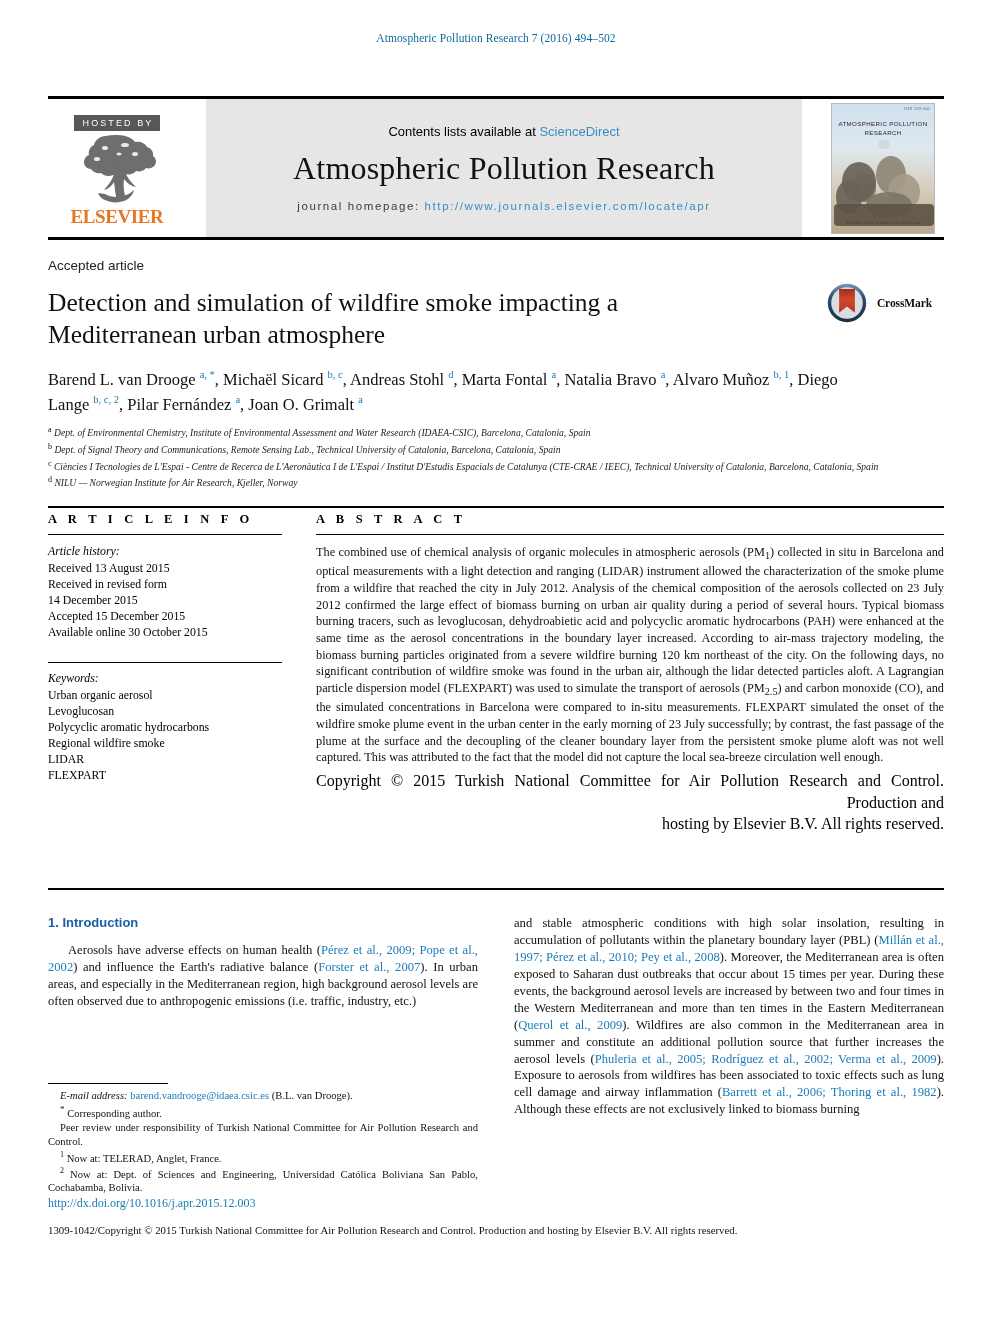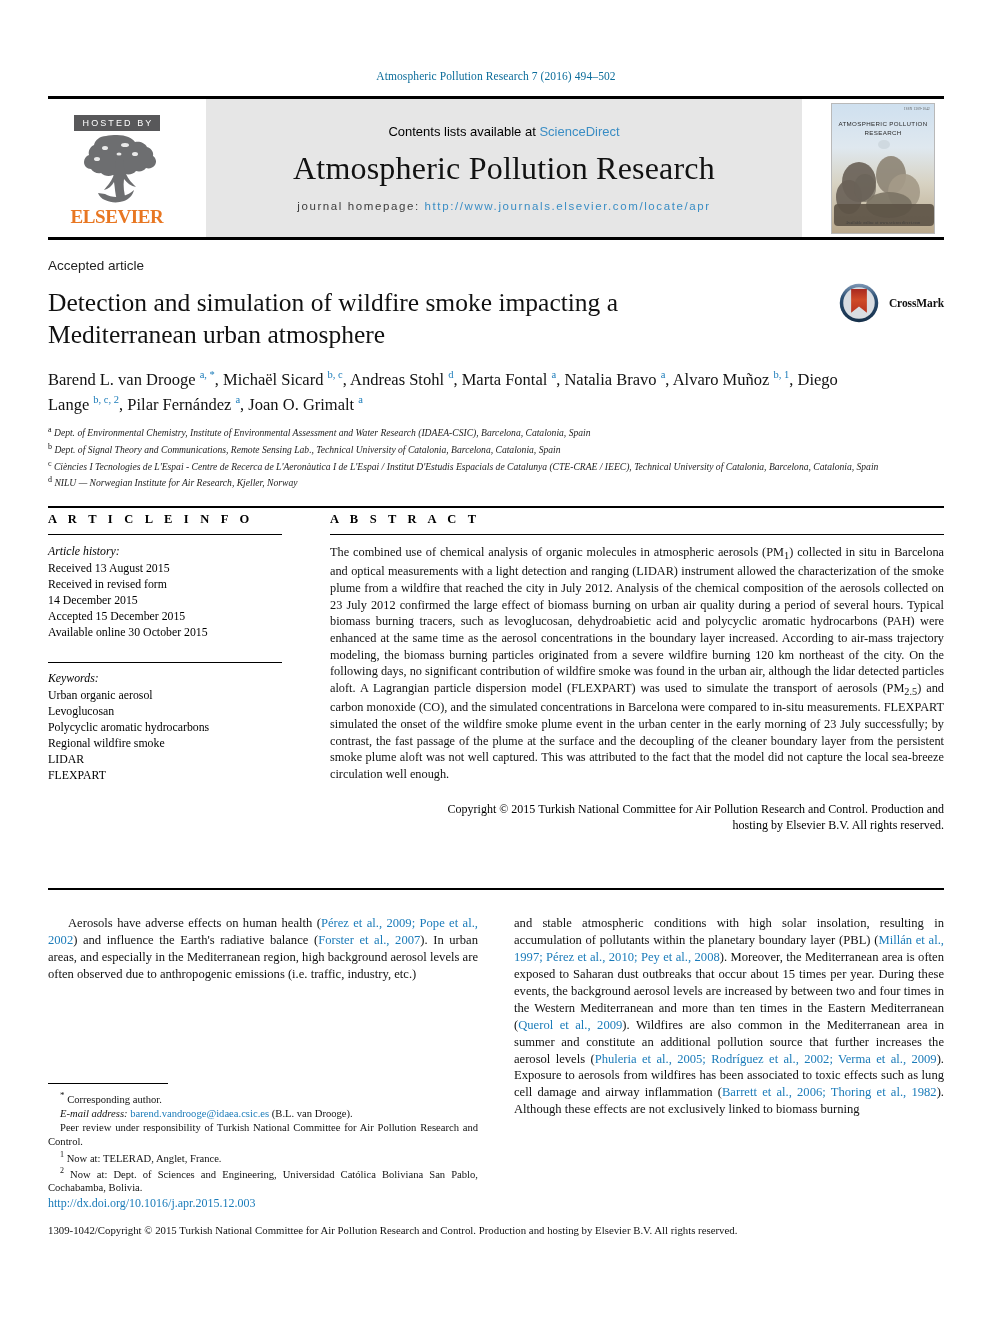--- a/index.html
+++ b/index.html
@@ -14,21 +14,21 @@
     overflow: hidden;
   }
   .page { width: 992px; height: 1323px; position: relative; }
 
   
   .running-head {
     text-align: center;
     color: #0b6c9a;
     font-size: 11.5px;
     letter-spacing: .1px;
-    padding-top: 70px;
+    padding-top: 32px;
   }
 
   
   .masthead {
     position: absolute;
     left: 48px; top: 96px;
     width: 896px;
     border-top: 3px solid #000;
     border-bottom: 3px solid #000;
     height: 144px;
@@ -121,21 +121,21 @@
 
   
   .art-head { position: absolute; left: 48px; top: 258px; width: 896px; }
   .art-type {
     font-family: "Liberation Sans", sans-serif;
     font-size: 13.5px;
     color: #222;
     margin-bottom: 14px;
   }
   .crossmark {
-    position: absolute; right: 0; top: 24px;
+    position: absolute; right: 12px; top: 24px;
     display: flex; align-items: center; gap: 9px;
   }
   .cm-circle { width: 42px; height: 42px; }
   .cm-label {
     font-family:"Liberation Serif", serif;
     font-weight: bold; font-size: 11.5px; color:#111; letter-spacing:-.1px;
   }
   .art-title {
     font-family: "Liberation Serif", serif;
     font-size: 25.5px;
@@ -152,21 +152,21 @@
     width: 820px;
     margin-bottom: 8px;
   }
   .authors sup, .aff-mark { color: #1a7bb9; font-size: 10.5px; vertical-align: super; }
   .affils { font-style: italic; font-size: 9.6px; line-height: 1.52; color: #1d1d1d; width: 880px; font-family: Liberation Serif, serif; }
   .affils .aff-line sup { color:#111; font-style: normal; font-size: 8px; }
 
   
   .rule-strong { position:absolute; left:48px; width:896px; border-top: 2px solid #000; }
 
-  .info-abstract { position: absolute; left: 48px; top: 512px; width: 896px; display: flex; gap: 48px; }
+  .info-abstract { position: absolute; left: 48px; top: 512px; width: 896px; display: flex; gap: 34px; }
   .col-info { width: 234px; flex: 0 0 234px; }
   .col-abs { flex: 1 1 auto; }
   .sec-head {
     font-family: "Liberation Serif", serif;
     font-weight: bold;
     font-size: 12.5px;
     letter-spacing: 4.2px;
     margin-bottom: 7px;
   }
   .hdr-rule { border-top: 1.5px solid #000; margin-bottom: 9px; }
@@ -174,24 +174,24 @@
   .info-line { font-size: 11.8px; line-height: 1.36; }
   .info-gap { height: 16px; }
   .kw-rule { border-top: 1.5px solid #000; margin: 6px 0 8px 0; }
   .abstract-body {
     font-size: 12.3px;
     line-height: 1.355;
     text-align: justify;
     color: #111;
   }
   .copyright-block {
-    font-size: 12px;
+    font-size: 16px;
     line-height: 1.355;
     text-align: right;
-    margin-top: 18px;
+    margin-top: 4px;
   }
   .copyright-block .cp-first { display:block; text-align: justify; text-align-last: right; }
 
   
   .body-wrap { position: absolute; left: 48px; top: 915px; width: 896px; display: flex; gap: 36px; }
   .bcol { width: 430px; flex: 0 0 430px; }
   .sec-title {
     font-family: "Liberation Sans", sans-serif;
     font-weight: bold;
     font-size: 13px;
@@ -358,38 +358,42 @@
       <div class="abstract-body">The combined use of chemical analysis of organic molecules in atmospheric aerosols (<span>PM<sub>1</sub></span>) collected in situ in Barcelona and optical measurements with a light detection and ranging (LIDAR) instrument allowed the characterization of the smoke plume from a wildfire that reached the city in July 2012. Analysis of the chemical composition of the aerosols collected on 23 July 2012 confirmed the large effect of biomass burning on urban air quality during a period of several hours. Typical biomass burning tracers, such as levoglucosan, dehydroabietic acid and polycyclic aromatic hydrocarbons (PAH) were enhanced at the same time as the aerosol concentrations in the boundary layer increased. According to air-mass trajectory modeling, the biomass burning particles originated from a severe wildfire burning 120 km northeast of the city. On the following days, no significant contribution of wildfire smoke was found in the urban air, although the lidar detected particles aloft. A Lagrangian particle dispersion model (FLEXPART) was used to simulate the transport of aerosols (<span>PM<sub>2.5</sub></span>) and carbon monoxide (CO), and the simulated concentrations in Barcelona were compared to in-situ measurements. FLEXPART simulated the onset of the wildfire smoke plume event in the urban center in the early morning of 23 July successfully; by contrast, the fast passage of the plume at the surface and the decoupling of the cleaner boundary layer from the persistent smoke plume aloft was not well captured. This was attributed to the fact that the model did not capture the local sea-breeze circulation well enough.</div>
       <div class="copyright-block">
         <span class="cp-first">Copyright © 2015 Turkish National Committee for Air Pollution Research and Control. Production and</span>
         <span>hosting by Elsevier B.V. All rights reserved.</span>
       </div>
     </div>
   </div>
 
   <div class="body-wrap">
     <div class="bcol">
+      <div class="sec-title">
+        <span class="num">1.</span>
+        <span>Introduction</span>
+      </div>
       <p class="para">Aerosols have adverse effects on human health (<span class="cite">Pérez et al., 2009; Pope et al., 2002</span>) and influence the Earth's radiative balance (<span class="cite">Forster et al., 2007</span>). In urban areas, and especially in the Mediterranean region, high background aerosol levels are often observed due to anthropogenic emissions (i.e. traffic, industry, etc.)</p>
     </div>
     <div class="bcol">
       <p class="para noind">and stable atmospheric conditions with high solar insolation, resulting in accumulation of pollutants within the planetary boundary layer (PBL) (<span class="cite">Millán et al., 1997; Pérez et al., 2010; Pey et al., 2008</span>). Moreover, the Mediterranean area is often exposed to Saharan dust outbreaks that occur about 15 times per year. During these events, the background aerosol levels are increased by between two and four times in the Western Mediterranean and more than ten times in the Eastern Mediterranean (<span class="cite">Querol et al., 2009</span>). Wildfires are also common in the Mediterranean area in summer and constitute an additional pollution source that further increases the aerosol levels (<span class="cite">Phuleria et al., 2005; Rodríguez et al., 2002; Verma et al., 2009</span>). Exposure to aerosols from wildfires has been associated to toxic effects such as lung cell damage and airway inflammation (<span class="cite">Barrett et al., 2006; Thoring et al., 1982</span>). Although these effects are not exclusively linked to biomass burning</p>
     </div>
   </div>
 
   <div class="footnotes">
     <div class="fn-rule"></div>
-    <div class="fn">
-      <span class="star">*</span>
-      <span>Corresponding author.</span>
-    </div>
     <div class="fn">
       <span class="lbl">E-mail address:</span>
       <span class="link">barend.vandrooge@idaea.csic.es</span>
       <span>(B.L. van Drooge).</span>
     </div>
+    <div class="fn">
+      <span class="star">*</span>
+      <span>Corresponding author.</span>
+    </div>
     <div class="fn">Peer review under responsibility of Turkish National Committee for Air Pollution Research and Control.</div>
     <div class="fn">
       <sup>1</sup>
       <span>Now at: TELERAD, Anglet, France.</span>
     </div>
     <div class="fn">
       <sup>2</sup>
       <span>Now at: Dept. of Sciences and Engineering, Universidad Católica Boliviana San Pablo, Cochabamba, Bolivia.</span>
     </div>
   </div>

